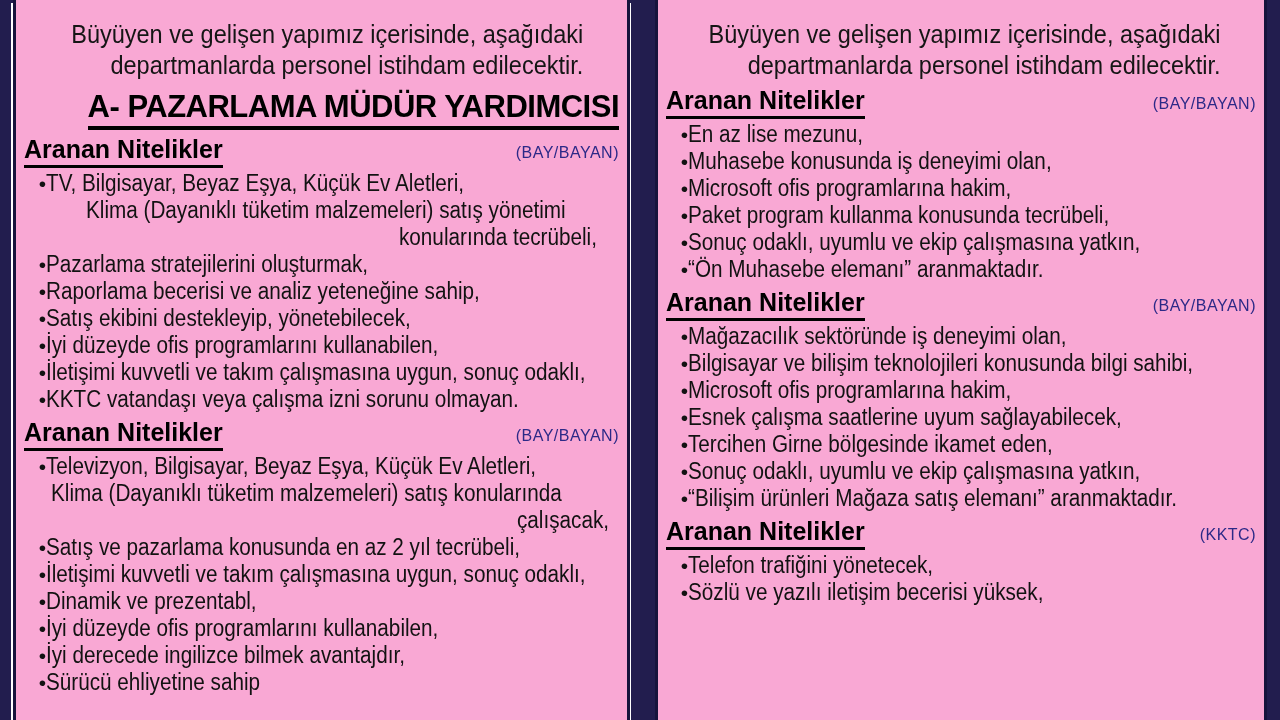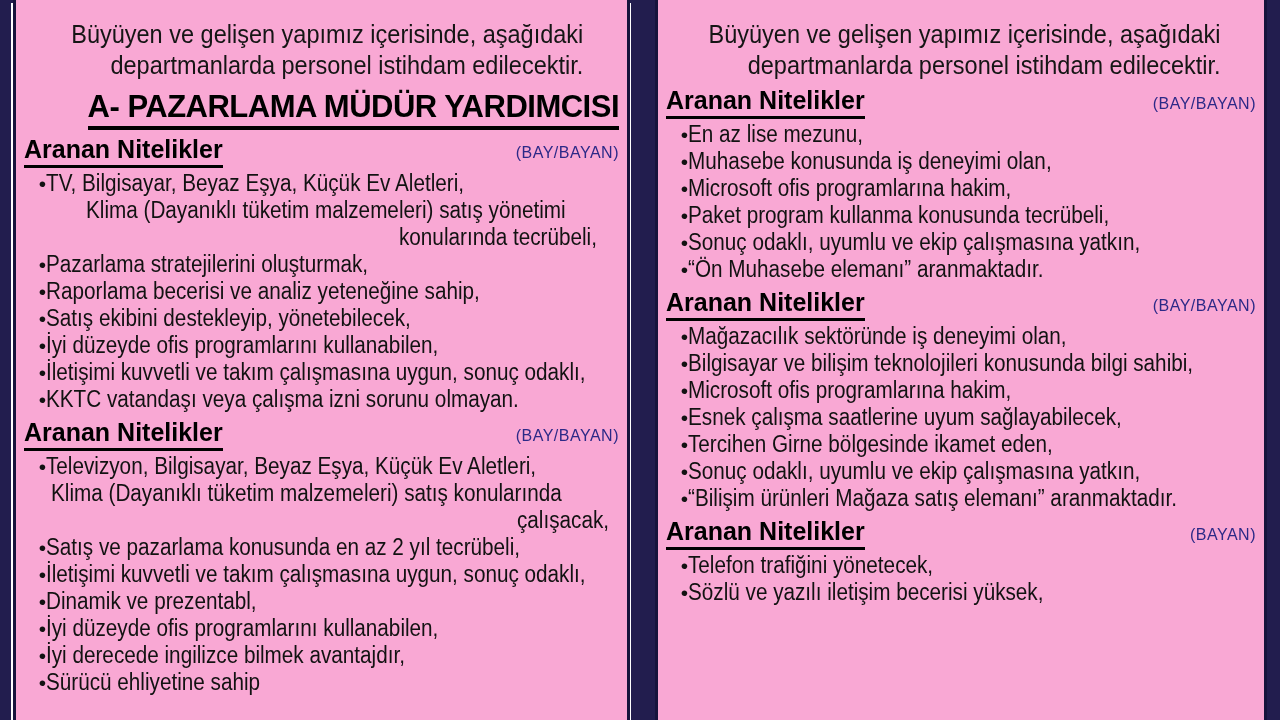--- a/index.html
+++ b/index.html
@@ -261,21 +261,21 @@
       </div>
       <div class="bullet hang">
         <div class="bl first">
           <span class="dot">•</span>
           <span class="txt">“Bilişim ürünleri Mağaza satış elemanı” aranmaktadır.</span>
         </div>
       </div>
     </div>
     <div class="subrow">
       <span class="subhead">Aranan Nitelikler</span>
-      <span class="gender">(BAYAN)</span>
+      <span class="gender">(KKTC)</span>
     </div>
     <div class="bullets">
       <div class="bullet hang">
         <div class="bl first">
           <span class="dot">•</span>
           <span class="txt">Telefon trafiğini yönetecek,</span>
         </div>
       </div>
       <div class="bullet hang">
         <div class="bl first">

